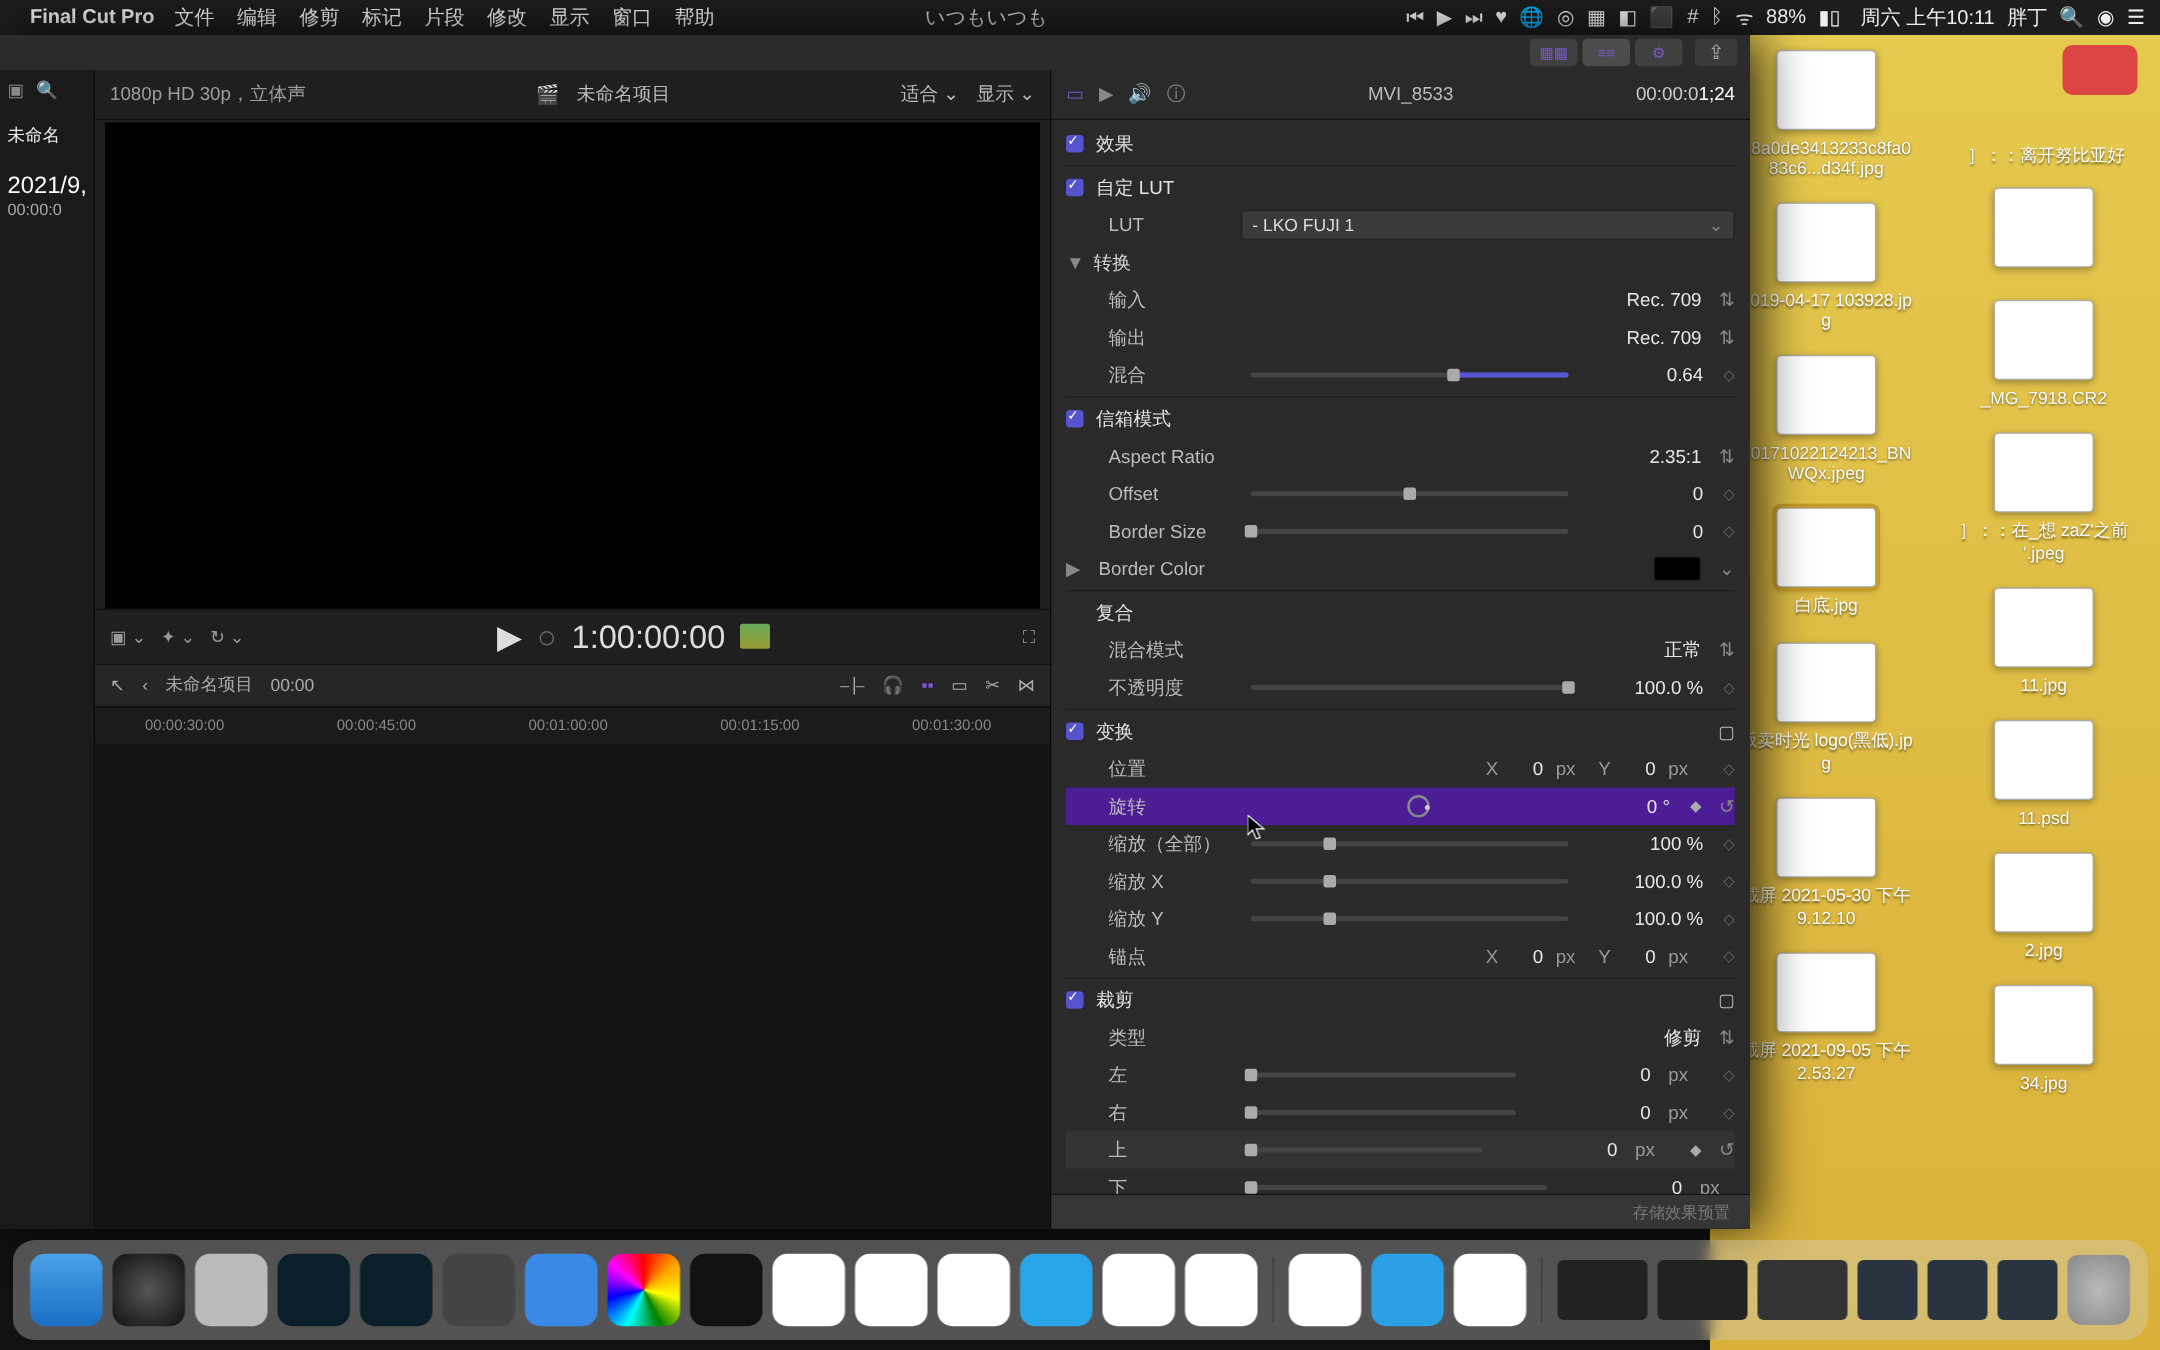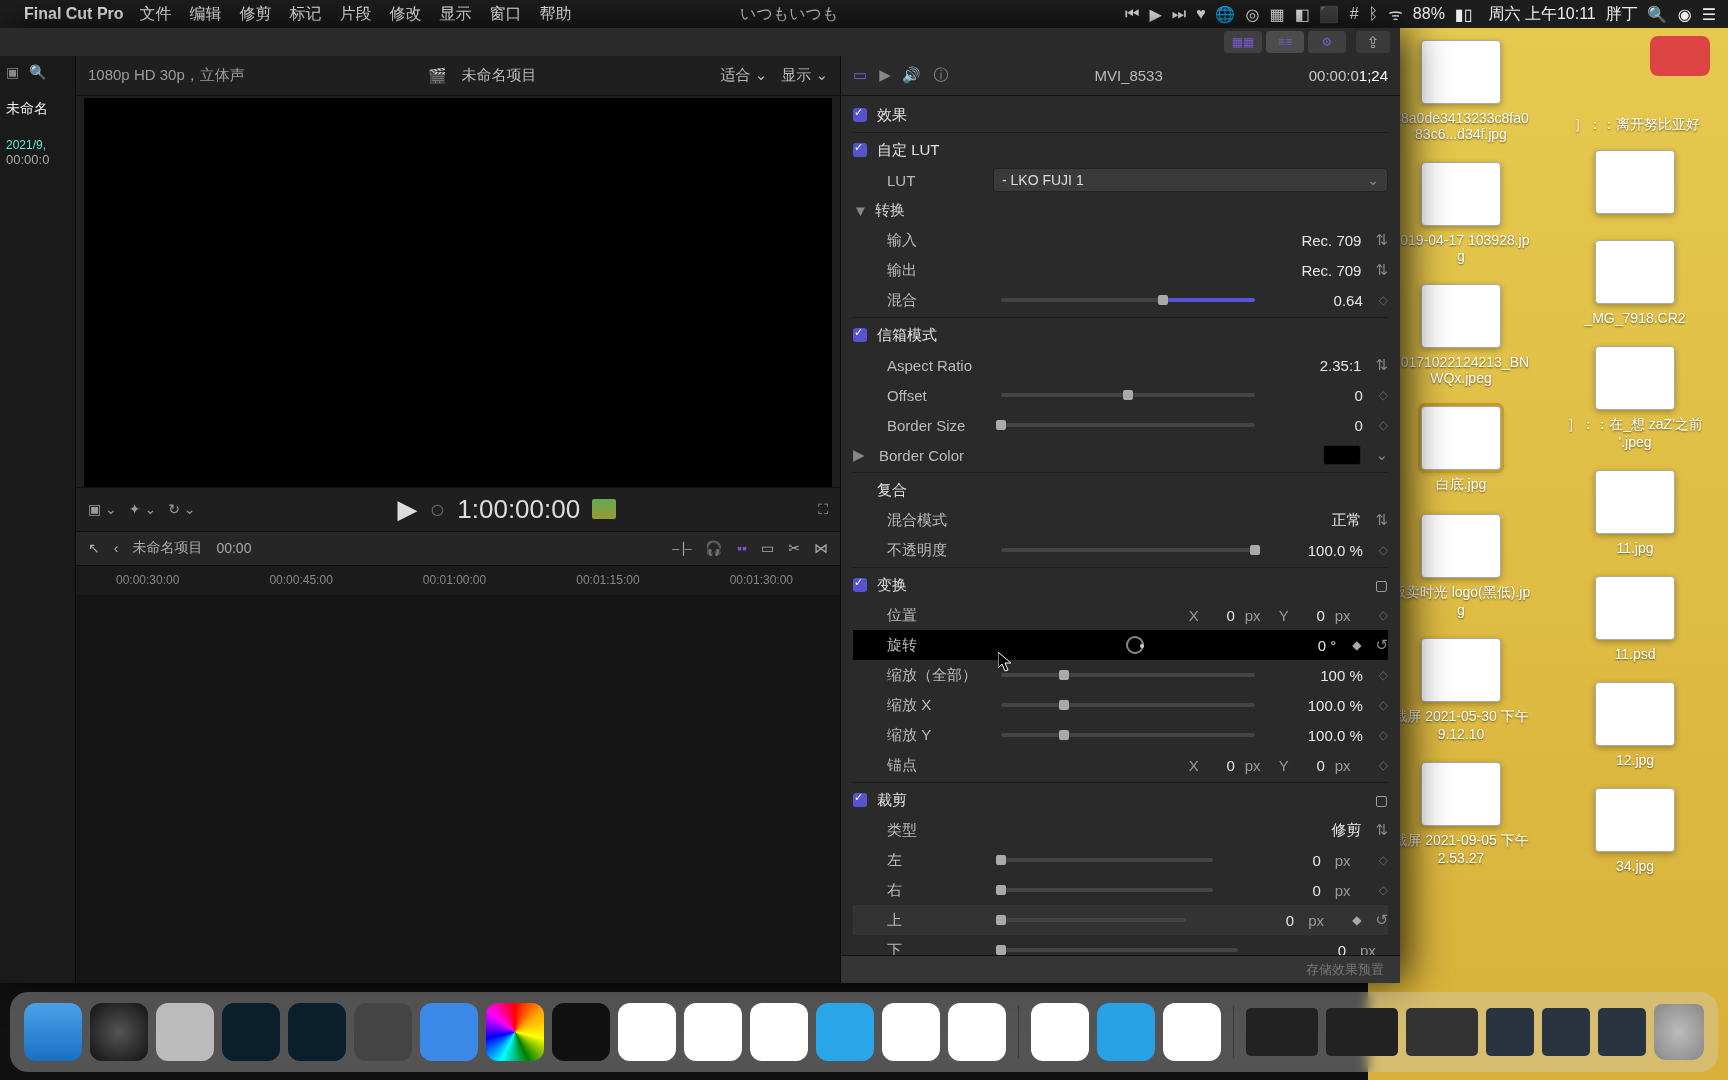--- a/index.html
+++ b/index.html
@@ -30,21 +30,21 @@
 .fcp-toolbar .seg { display:flex; gap:4px; }
 .fcp-toolbar .seg div { width:38px; height:22px; background:#404040; border-radius:4px; display:flex; align-items:center; justify-content:center; color:#7a57d1; font-size:12px; }
 .fcp-toolbar .seg div.active { background:#4c4c4c; }
 .fcp-toolbar .share { width:34px; height:22px; background:#3a3a3a; border-radius:4px; color:#aaa; display:flex; align-items:center; justify-content:center; }
 
 .fcp-body { flex:1; display:flex; min-height:0; }
 
 
 .browser { width:76px; background:#1a1a1a; border-right:1px solid #0a0a0a; padding:8px 6px; color:#ccc; font-size:14px; }
 .browser .title { margin-top:20px; color:#eee; }
-.browser .date { margin-top:20px; color:#5eead4; font-size:12px; }
+.browser .date { margin-top:20px; color:#ffffff; font-size:19px; }
 .browser .tc { color:#aaa; font-size:13px; }
 
 
 .viewer-col { flex:1; display:flex; flex-direction:column; min-width:0; background:#1f1f1f; }
 .viewer-header { height:40px; display:flex; align-items:center; gap:14px; padding:0 12px; color:#bbb; font-size:15px; border-bottom:1px solid #111; }
 .viewer-header .spec { color:#9c9c9c; }
 .viewer-header .spacer { flex:1; }
 .viewer-header .fit { color:#bbb; }
 .viewer-header .show { color:#bbb; }
 .viewer { flex:1; background:#000; position:relative; margin:2px 8px 0; }
@@ -190,21 +190,21 @@
         <div class="file">
           <div class="thumb"></div>
           <div class="fname">11.jpg</div>
         </div>
         <div class="file">
           <div class="thumb"></div>
           <div class="fname">11.psd</div>
         </div>
         <div class="file">
           <div class="thumb"></div>
-          <div class="fname">12.jpg</div>
+          <div class="fname">2.jpg</div>
         </div>
         <div class="file">
           <div class="thumb"></div>
           <div class="fname">34.jpg</div>
         </div>
       </div>
   </div>
 </div>
 
 <div class="fcp">
@@ -392,21 +392,21 @@
             <div class="xy">
               <span class="lbl">X</span>
                 <span class="num">0</span>
                 <span class="unit">px</span>
               <span class="lbl">Y</span>
                 <span class="num">0</span>
                 <span class="unit">px</span>
             </div>
             <span class="kf">◇</span>
           </div>
-          <div class="row" style="background:#000000;">
+          <div class="row" style="background:#4c1d95;">
             <span class="label sub">旋转</span>
             <span style="margin-left:auto; width:18px;height:18px;border:2px solid #888;border-radius:50%;position:relative;">
                 <span style="position:absolute;right:-2px;top:6px;width:4px;height:4px;background:#ccc;border-radius:50%;"></span>
               </span>
             <span class="val" style="min-width:50px;">0 °</span>
             <span class="kf" style="color:#aaa;">◆</span>
             <span class="reset">↺</span>
           </div>
           <div class="row">
             <span class="label sub">缩放（全部）</span>

